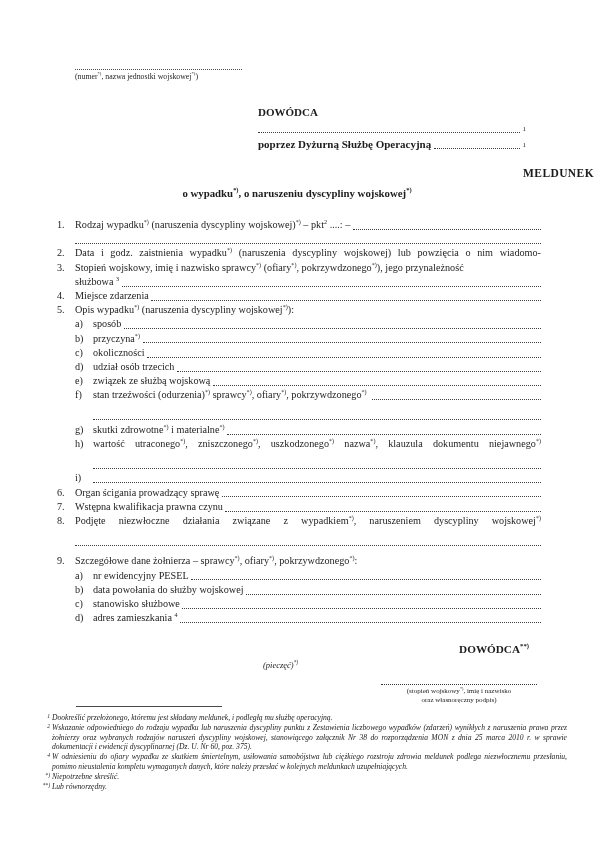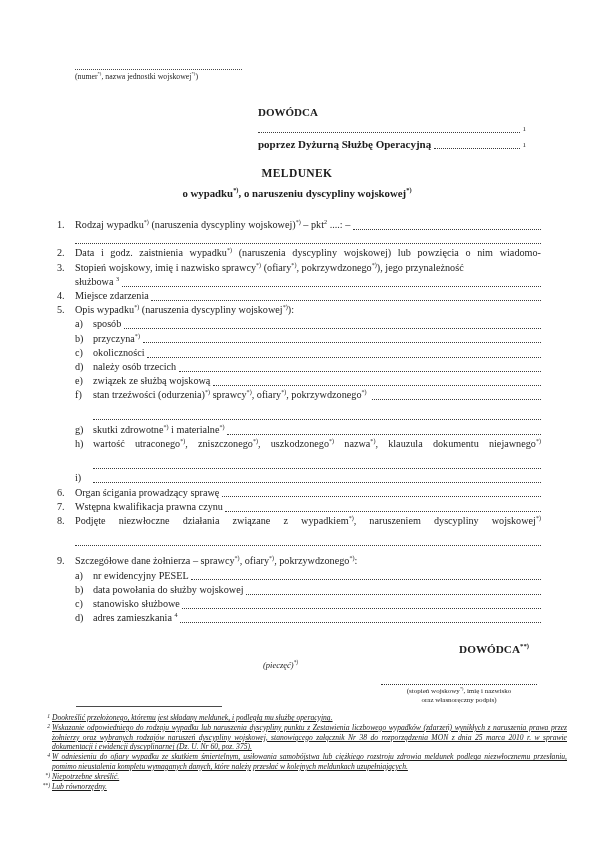--- a/index.html
+++ b/index.html
@@ -14,21 +14,21 @@
   
   .unit{position:absolute;left:75px;top:64px;width:172px;font-size:7.8px;line-height:10px;}
   .unit .dotline{width:167px;border-bottom:1.2px dotted #4a4a4a;height:5px;margin-bottom:2px;}
 
   
   .addressee{position:absolute;left:258px;top:104px;width:268px;font-weight:bold;font-size:11px;line-height:16px;}
   .addr-row{display:flex;align-items:flex-end;min-height:16px;}
   .addr-row .lead{flex:1;border-bottom:1.3px dotted #3c3c3c;margin-bottom:3px;}
   .fsup{flex:none;align-self:flex-start;font-weight:normal;font-size:7px;margin-left:3px;transform:translateY(1px);}
 
-  .title{position:absolute;left:0;right:6px;top:167px;text-align:center;font-weight:bold;font-size:11.5px;letter-spacing:0.4px;}
+  .title{position:absolute;left:0;right:6px;top:167px;text-align:right;font-weight:bold;font-size:11.5px;letter-spacing:0.4px;}
   .subtitle{position:absolute;left:0;right:6px;top:187px;text-align:center;font-weight:bold;font-size:10.8px;}
 
   
   .form-lines{position:absolute;left:57px;right:59px;top:218px;}
   .fline{display:flex;font-size:10.2px;line-height:14.2px;min-height:14.2px;}
   .fline.gt{margin-top:6px;}
   .fline .num{flex:none;width:18px;}
   .fline.lvl2 .num{margin-left:18px;}
   .fline .body{flex:1;min-width:0;min-height:14.2px;}
   .body.fill{display:flex;align-items:flex-end;}
@@ -42,21 +42,21 @@
   .seal{position:absolute;left:206px;top:19px;font-style:italic;font-size:8.5px;}
   .sigblock{position:absolute;right:0;top:37px;width:164px;text-align:center;}
   .sigline{width:156px;border-bottom:1.4px dotted #333;height:6px;margin:0 auto 2px;}
   .caption{font-size:7px;line-height:8.8px;}
 
   
   .fnsep{position:absolute;left:76px;top:706px;width:146px;border-top:1.2px solid #4a4a4a;}
   .footnotes{position:absolute;left:40px;right:33px;top:713px;font-style:italic;font-size:7.6px;line-height:9.8px;}
   .fnote{display:flex;}
   .fnote .fm{flex:none;width:10px;text-align:right;margin-right:2px;font-size:5.6px;line-height:9.8px;transform:translateY(-1px);}
-  .fnote .ft{flex:1;text-align:justify;text-decoration:underline;}
+  .fnote .ft{flex:1;text-align:justify;}
 </style>
 </head>
 <body>
 
 <div class="page">
 
   <div class="unit">
     <div class="dotline"></div>
     <div><span>(numer</span><sup>*)</sup><span>, nazwa jednostki wojskowej</span><sup>*)</sup><span>)</span></div>
   </div>
@@ -136,21 +136,21 @@
       <div class="fline lvl2">
         <span class="num">c)</span>
         <div class="body fill">
           <span class="txt"><span>okoliczności </span></span>
           <span class="lead"></span>
         </div>
       </div>
       <div class="fline lvl2">
         <span class="num">d)</span>
         <div class="body fill">
-          <span class="txt"><span>należy osób trzecich </span></span>
+          <span class="txt"><span>udział osób trzecich </span></span>
           <span class="lead"></span>
         </div>
       </div>
       <div class="fline lvl2">
         <span class="num">e)</span>
         <div class="body fill">
           <span class="txt"><span>związek ze służbą wojskową </span></span>
           <span class="lead"></span>
         </div>
       </div>

